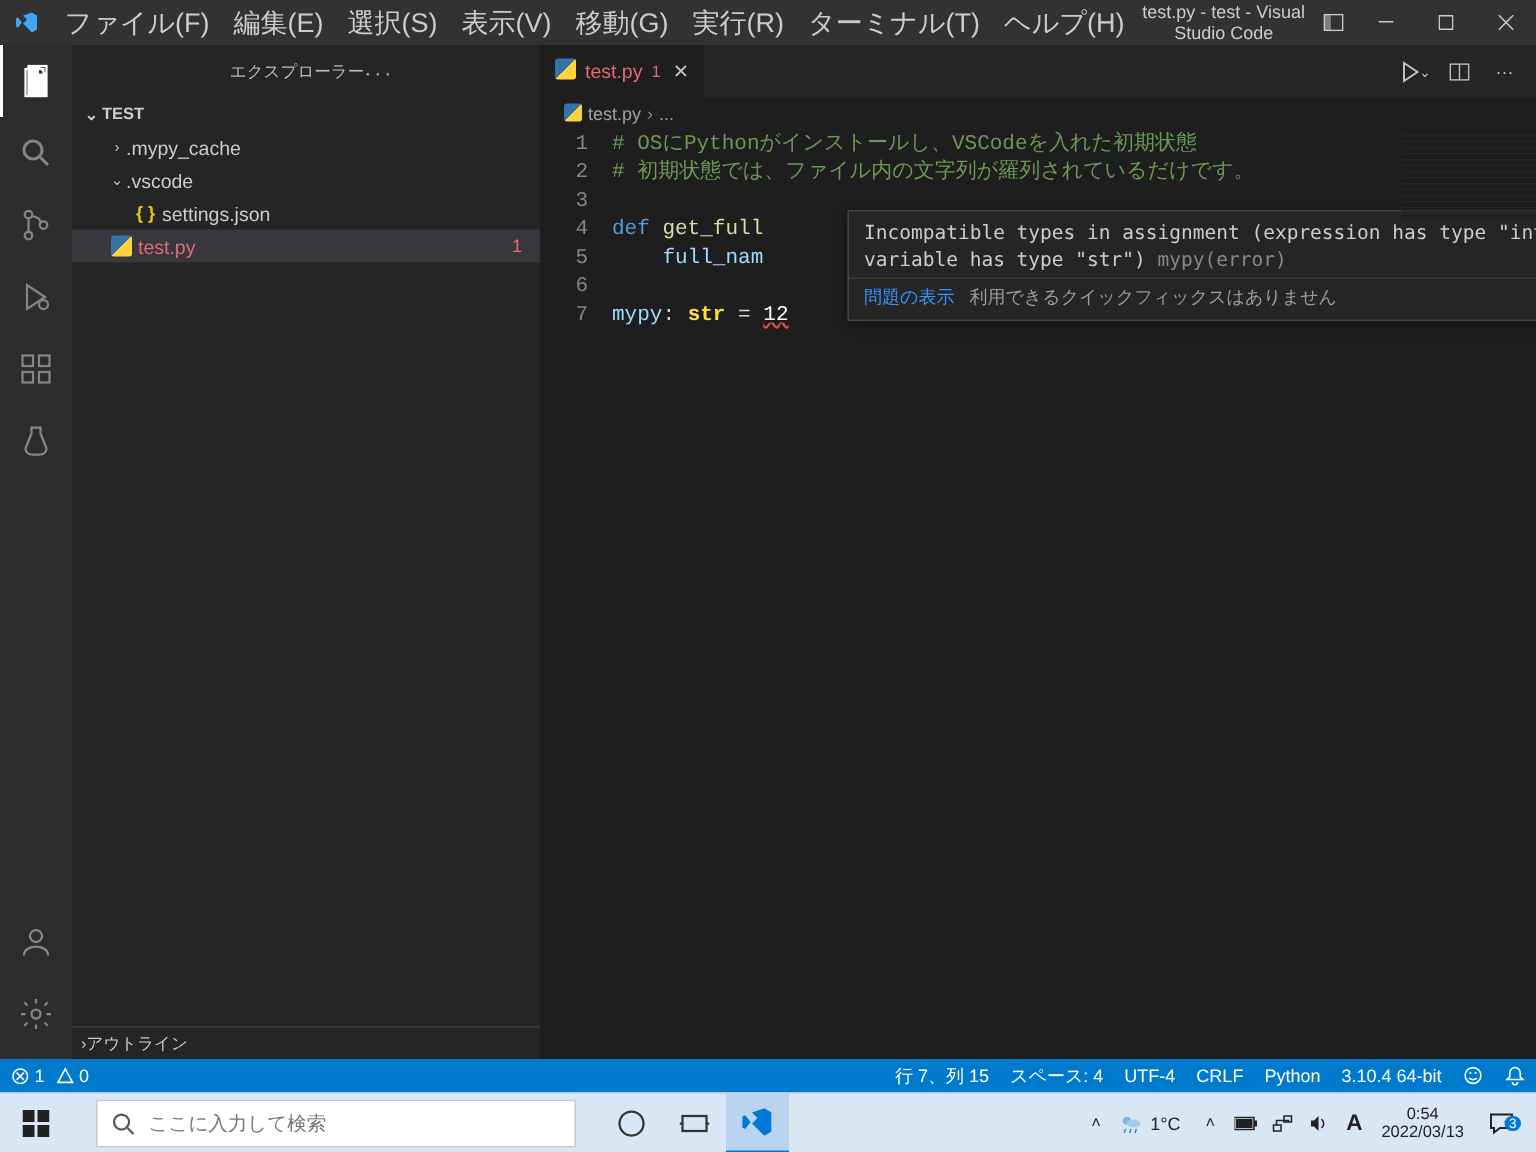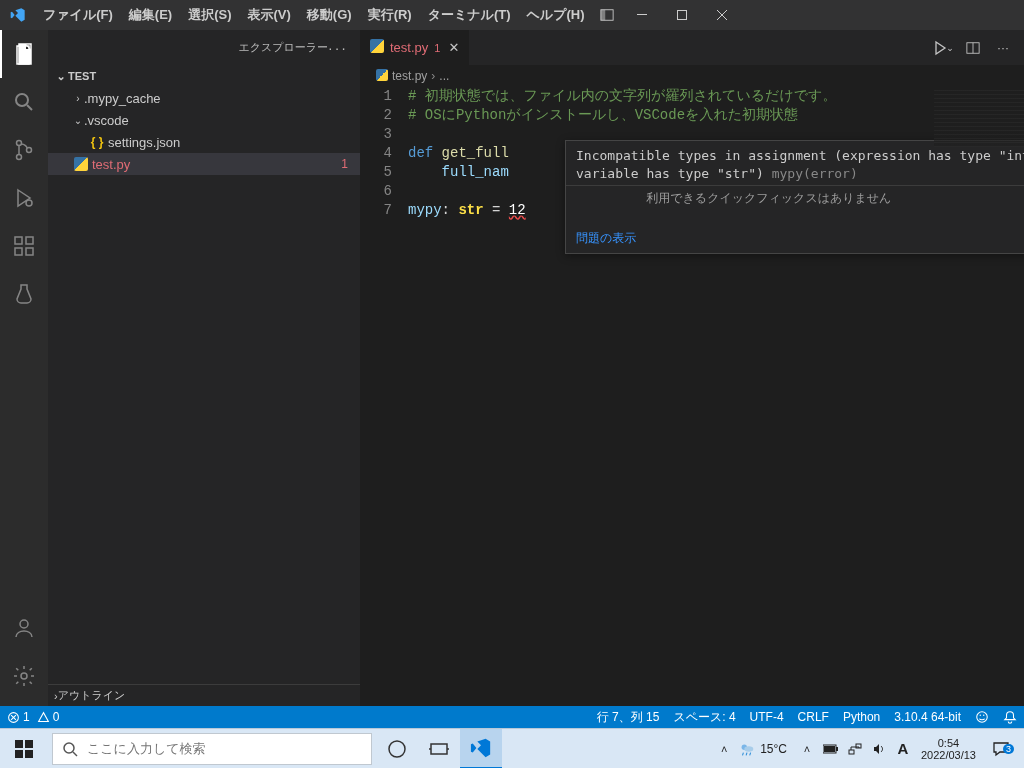--- a/index.html
+++ b/index.html
@@ -2,37 +2,37 @@
 <html><head>
 <meta charset="utf-8">
 <style>
 * { margin: 0; padding: 0; box-sizing: border-box; }
 body { font-family: "Segoe UI", "Meiryo", sans-serif; font-size: 12px; background: #1e1e1e; color: #cccccc; width: 1024px; height: 768px; overflow: hidden; display: flex; flex-direction: column; }
 
 
 .titlebar { height: 30px; background: #323233; display: flex; align-items: center; color: #cccccc; }
 .titlebar .logo { width: 35px; display: flex; justify-content: center; align-items: center; }
 .menu { display: flex; }
-.menu-item { padding: 0 8px; height: 30px; line-height: 30px; cursor: pointer; font-size: 13px; font-weight: bold; }
+.menu-item { padding: 0 8px; height: 30px; line-height: 30px; cursor: pointer; font-size: 18px; }
 .title-center { flex: 1; text-align: center; color: #cccccc; font-size: 12px; }
 .window-controls { display: flex; align-items: center; }
 .win-btn { width: 40px; height: 30px; display: flex; align-items: center; justify-content: center; cursor: pointer; }
 .layout-icon { width: 30px; display:flex;justify-content:center;align-items:center;height:30px;cursor:pointer; }
 
 
 .main { flex: 1; display: flex; min-height: 0; }
 .activity-bar { width: 48px; background: #2c2c2c; display: flex; flex-direction: column; align-items: center; }
 .activity-top { display:flex; flex-direction:column; align-items:center; flex:1; }
 .activity-bottom { display:flex; flex-direction:column; align-items:center; padding-bottom:6px; }
 .act-btn { width: 48px; height: 48px; display:flex; align-items:center; justify-content:center; cursor:pointer; color: #858585; }
 .act-btn.active { color: #fff; border-left: 2px solid #fff; }
 .act-btn svg { width: 24px; height: 24px; }
 
 .sidebar { width: 312px; background: #252526; display:flex; flex-direction:column; }
-.sidebar-header { height: 35px; display:flex; align-items:center; justify-content:flex-end; padding: 0 12px 0 20px; color:#bbbbbb; font-size:11px; }
+.sidebar-header { height: 35px; display:flex; align-items:center; justify-content:center; padding: 0 12px 0 20px; color:#bbbbbb; font-size:11px; }
 .sidebar-header .dots { cursor:pointer; letter-spacing:2px; font-size:14px; }
 .section-head { height: 22px; display:flex; align-items:center; padding-left: 6px; color:#cccccc; font-weight:700; font-size:11px; cursor:pointer; }
 .section-head .chev { width:14px; display:inline-flex; justify-content:center; }
 .tree { }
 .tree-row { height: 22px; display:flex; align-items:center; padding-left: 12px; font-size: 13px; cursor:pointer; position:relative; }
 .tree-row.selected { background: #37373d; }
 .tree-row .twist { width: 12px; display:inline-flex; justify-content:center; color:#c5c5c5; }
 .tree-row .fic { width: 18px; display:inline-flex; justify-content:center; margin-right: 2px; }
 .tree-row .label { color:#cccccc; }
 .tree-row .badge { position:absolute; right:12px; color:#e06c75; font-size:12px; }
@@ -67,33 +67,33 @@
 .tk-op { color:#d4d4d4; }
 .tk-num { color:#ffffff; }
 .tk-err { text-decoration: underline wavy #f14c4c; text-decoration-skip-ink: none; }
 
 .minimap { position:absolute; top:0; right:0; width:90px; height:60px; background: repeating-linear-gradient(#1e1e1e, #1e1e1e 3px, #2a2a2a 3px, #2a2a2a 4px); opacity:0.6; }
 
 .hover { position:absolute; left:157px; top:53px; width:495px; background:#252526; border:1px solid #454545; font-family: Consolas, monospace; font-size:13px; color:#cccccc; box-shadow: 0 2px 8px rgba(0,0,0,0.4); }
 .hover .msg { padding:6px 10px 2px 10px; line-height:18px; }
 .hover .msg .src { color:#888888; }
 .hover .actions { border-top:1px solid #3c3c3c; padding:4px 10px 6px 10px; display:flex; gap:10px; font-family:"Segoe UI","Meiryo",sans-serif; font-size:12px; }
-.hover .link { color:#3794ff; cursor:pointer;margin-top:40px; }
+.hover .link { color:#3794ff; cursor:pointer; }
 .hover .na { color:#9d9d9d; }
 
 
 .statusbar { height: 22px; background:#007acc; color:#ffffff; display:flex; align-items:center; font-size:12px; }
 .sb-left { display:flex; align-items:center; }
 .sb-item { padding:0 7px; height:22px; display:flex; align-items:center; cursor:pointer; gap:3px; }
 .sb-right { margin-left:auto; display:flex; align-items:center; }
 
 
 .taskbar { height: 40px; background:#d9e7f5; display:flex; align-items:center; border-top:1px solid #b8c8d8; }
 .tb-start { width:48px; height:40px; display:flex; align-items:center; justify-content:center; cursor:pointer; }
-.tb-search { flex:0 0 320px; height:32px; background:#ffffff; margin:0 4px; display:flex; align-items:center; border:1px solid #c0c8d0; }
+.tb-search { flex:0 0 320px; height:32px; background:#ffffff; margin:0 16px; display:flex; align-items:center; border:1px solid #c0c8d0; }
 .tb-search .sic { width:34px; display:flex; justify-content:center; color:#555; }
 .tb-search input { border:none; outline:none; flex:1; font-size:13px; color:#555; background:transparent; }
 .tb-icon { width:42px; height:40px; display:flex; align-items:center; justify-content:center; cursor:pointer; }
 .tb-icon.active { background:#b8d4ee; border-bottom:2px solid #0078d7; }
 .tb-spacer { flex:1; }
 .tray { display:flex; align-items:center; gap:4px; padding-right:6px; color:#222; font-size:11px; }
 .tray .tic { width:20px; display:flex; justify-content:center; cursor:pointer; }
 .tray .weather { display:flex; align-items:center; gap:4px; font-size:12px; margin-right:6px; }
 .tray .clock { display:flex; flex-direction:column; align-items:center; line-height:12px; font-size:11px; padding:0 4px; }
 .tray .notif { width:34px; display:flex; justify-content:center; align-items:center; position:relative; cursor:pointer; }
@@ -117,20 +117,21 @@
   <div class="menu">
     <div class="menu-item">ファイル(F)</div>
     <div class="menu-item">編集(E)</div>
     <div class="menu-item">選択(S)</div>
     <div class="menu-item">表示(V)</div>
     <div class="menu-item">移動(G)</div>
     <div class="menu-item">実行(R)</div>
     <div class="menu-item">ターミナル(T)</div>
     <div class="menu-item">ヘルプ(H)</div>
   </div>
+  <div class="title-center">test.py - test - Visual Studio Code</div>
   <div class="layout-icon">
     <svg width="14" height="14" viewBox="0 0 16 16">
         <rect x="1" y="2" width="14" height="12" fill="none" stroke="#ccc"></rect>
         <rect x="1" y="2" width="5" height="12" fill="#ccc" opacity="0.5"></rect>
       </svg>
   </div>
   <div class="window-controls">
     <div class="win-btn">
         <svg width="10" height="10" viewBox="0 0 10 10">
           <rect y="4" width="10" height="1" fill="#ccc"></rect>
@@ -282,22 +283,22 @@
       <div class="gutter">
         <div class="ln">1</div>
         <div class="ln">2</div>
         <div class="ln">3</div>
         <div class="ln">4</div>
         <div class="ln">5</div>
         <div class="ln">6</div>
         <div class="ln">7</div>
       </div>
       <div class="code">
+        <div class="line"><span class="tk-comment"># OSにPythonがインストールし、VSCodeを入れた初期状態</span></div>
         <div class="line"><span class="tk-comment"># 初期状態では、ファイル内の文字列が羅列されているだけです。</span></div>
-        <div class="line"><span class="tk-comment"># OSにPythonがインストールし、VSCodeを入れた初期状態</span></div>
         <div class="line"></div>
         <div class="line"><span class="tk-kw">def </span><span class="tk-fn">get_full</span></div>
         <div class="line"><span>    </span><span class="tk-var">full_nam</span></div>
         <div class="line"></div>
         <div class="line"><span class="tk-var">mypy</span><span class="tk-op">: </span><span class="tk-type">str</span><span class="tk-op"> = </span><span class="tk-num tk-err">12</span></div>
 
         <div class="hover">
           <div class="msg">
             <span>Incompatible types in assignment (expression has type "int", variable has type "str")</span><span class="src"> mypy(error)</span>
           </div>
@@ -387,21 +388,21 @@
     </div>
   <div class="tb-spacer"></div>
   <div class="tray">
     <span class="tic">˄</span>
     <span class="weather">
       <svg width="18" height="18" viewBox="0 0 20 20">
           <circle cx="7" cy="8" r="3" fill="#7ab6e8"></circle>
           <ellipse cx="12" cy="10" rx="5" ry="3" fill="#a8cdea"></ellipse>
           <path d="M6 14l-1 3M10 14l-1 3M14 14l-1 3" stroke="#2e8ed9" stroke-width="1.2"></path>
         </svg>
-      <span>15°C</span>
+      <span>1°C</span>
     </span>
     <span class="tic">˄</span>
     <span class="tic">
         <svg width="16" height="10" viewBox="0 0 16 10">
           <rect x="0" y="1" width="13" height="8" fill="none" stroke="#222"></rect>
           <rect x="13" y="3" width="2" height="4" fill="#222"></rect>
           <rect x="1" y="2" width="11" height="6" fill="#222"></rect>
         </svg>
       </span>
     <span class="tic">

